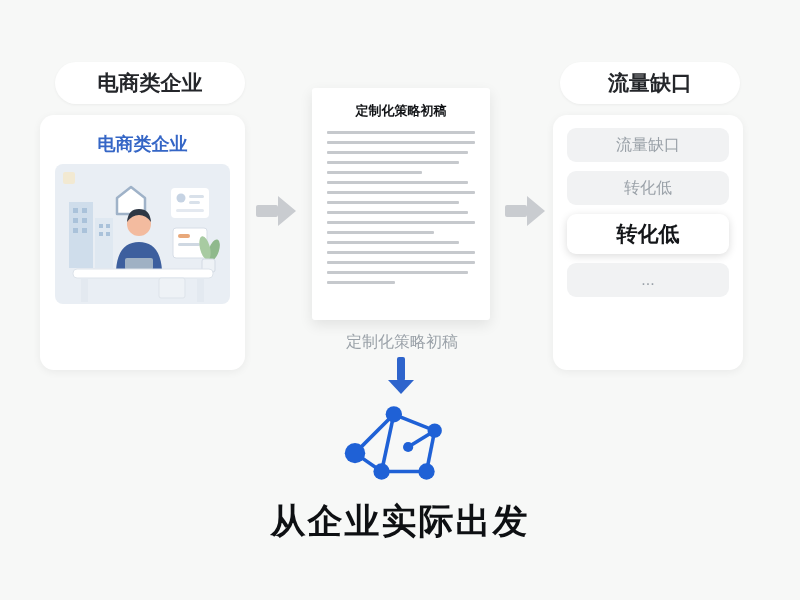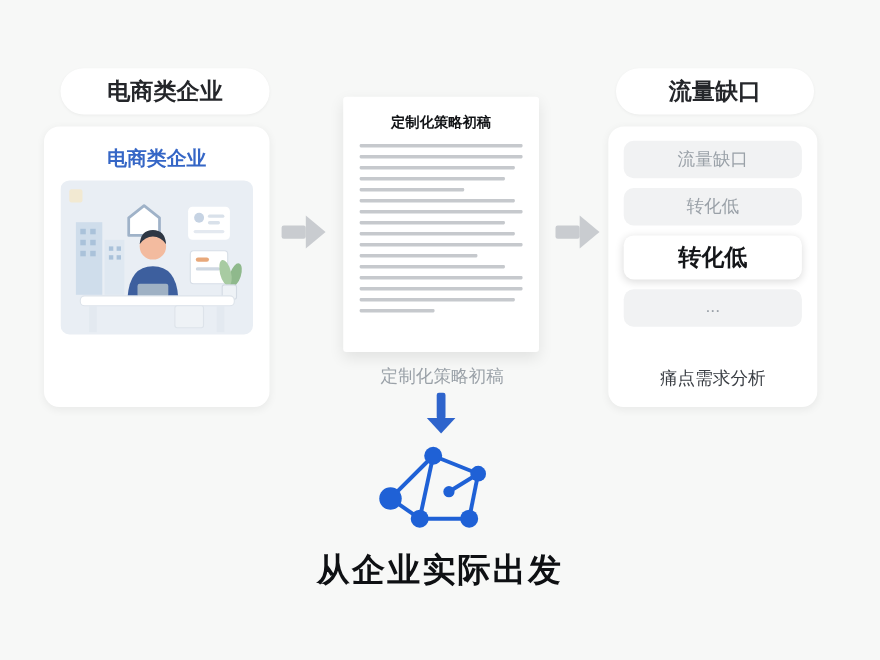--- a/index.html
+++ b/index.html
@@ -95,21 +95,21 @@
     border-top:14px solid #2e64cc;
   }
 
   
   .network { position:absolute; left:340px; top:400px; width:124px; height:94px; }
   .network svg { display:block; width:100%; height:100%; }
 
   
   .headline {
     position:absolute; left:0; top:498px; width:800px;
-    text-align:center; font-size:30px; font-weight:900; color:#0e1013;
+    text-align:center; font-size:35px; font-weight:900; color:#0e1013;
     letter-spacing:2px;
   }
 
   
   .card-right {
     position:absolute; left:553px; top:115px; width:190px; height:255px;
     background:#ffffff; border-radius:14px;
     box-shadow:0 2px 8px rgba(0,0,0,0.06);
     padding:13px 14px; box-sizing:border-box;
   }
@@ -225,21 +225,20 @@
 
   <div class="pill pill-right">
     <span>流量缺口</span>
   </div>
 
   <div class="card-right">
     <div class="r-row">流量缺口</div>
     <div class="r-row">转化低</div>
     <div class="r-row highlight">转化低</div>
     <div class="r-row">...</div>
-    <div class="card-right-caption">痛点需求分析</div>
   </div>
 
   <div class="arrow-down">
     <div class="shaft"></div>
       <div class="head"></div>
   </div>
 
   <div class="network">
     <svg viewBox="0 0 120 92">
       <g stroke="#1f61d6" stroke-width="3.5" fill="none">

